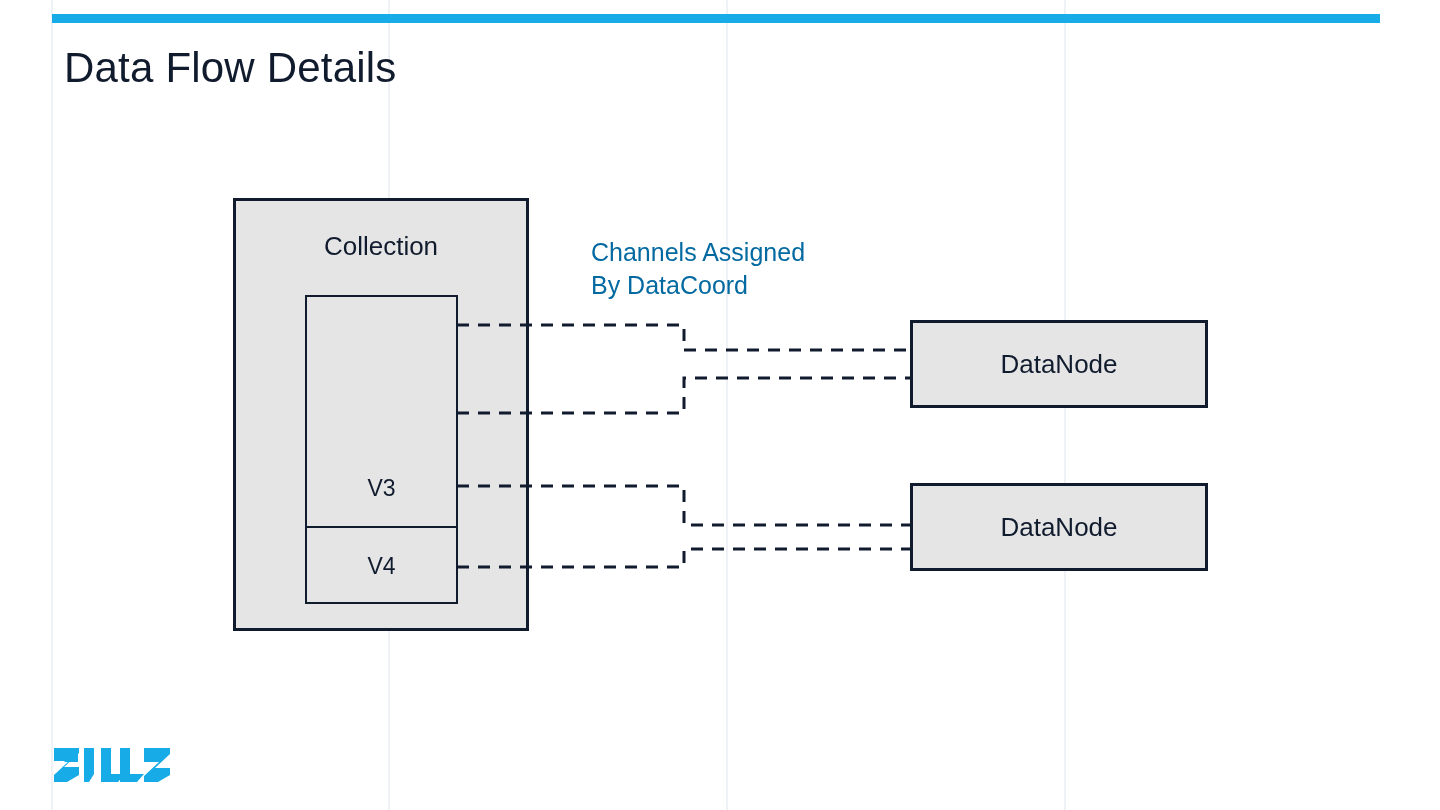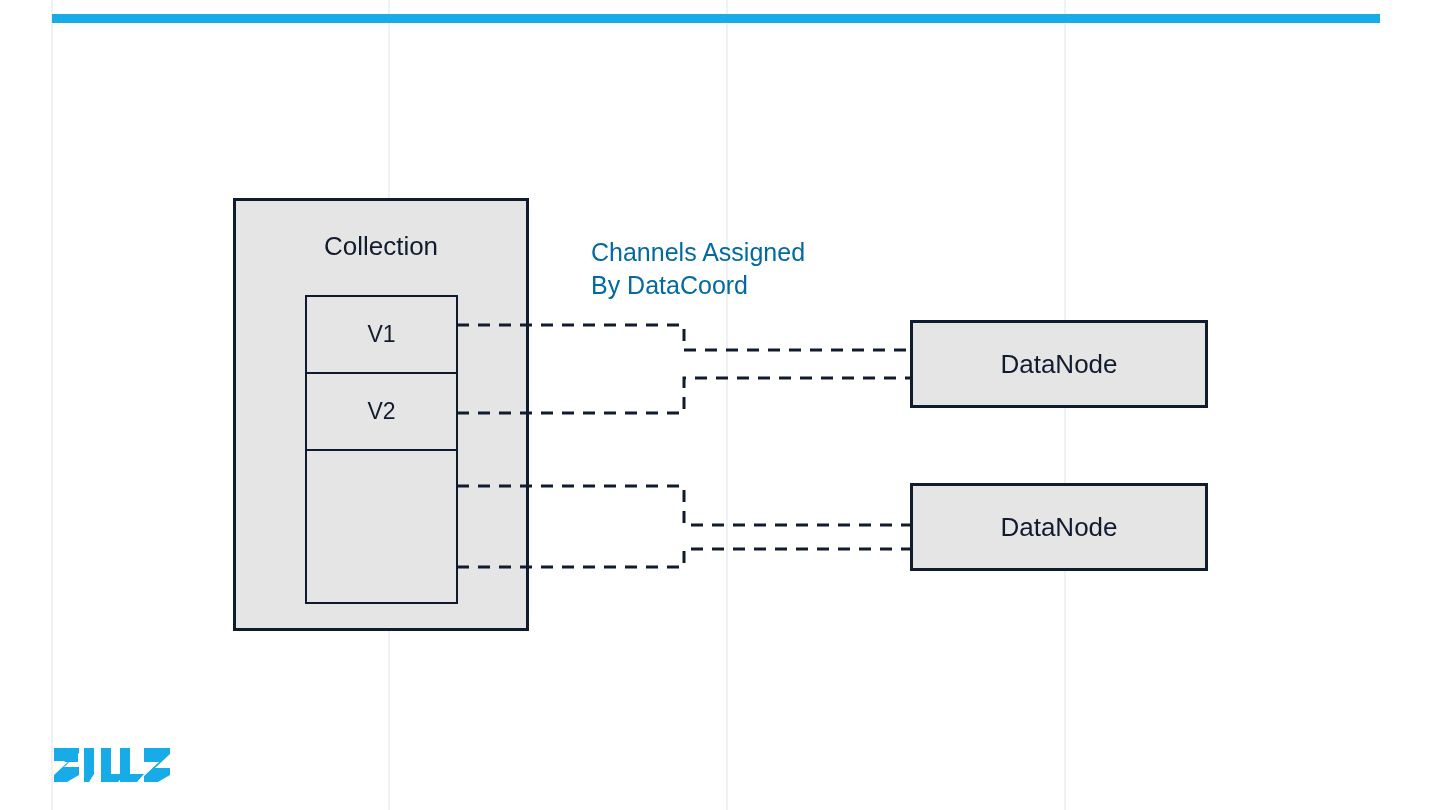--- a/index.html
+++ b/index.html
@@ -182,30 +182,31 @@
 
 <div id="slide">
 
   <div class="gridline g1"></div>
   <div class="gridline g2"></div>
   <div class="gridline g3"></div>
   <div class="gridline g4"></div>
 
   <div id="accent-bar"></div>
 
+  <div id="page-title">Data Flow Details</div>
 
   <div id="diagram">
 
     <div id="collection-box" class="node-box">
       <div id="collection-label">Collection</div>
     </div>
 
     <div id="vchannel-stack">
-      <div class="vchannel v1">V1</div>
-      <div class="vchannel v2">V2</div>
+      <div class="vchannel v3">V3</div>
+      <div class="vchannel v4">V4</div>
     </div>
 
     <div id="channels-note">Channels Assigned
 By DataCoord</div>
 
     <svg id="connectors" viewBox="0 0 1440 810">
       <path d="M 457 325 L 684 325 L 684 350 L 910 350"></path>
       <path d="M 457 413 L 684 413 L 684 378 L 910 378"></path>
       <path d="M 457 486 L 684 486 L 684 525 L 910 525"></path>
       <path d="M 457 567 L 684 567 L 684 549 L 910 549"></path>

